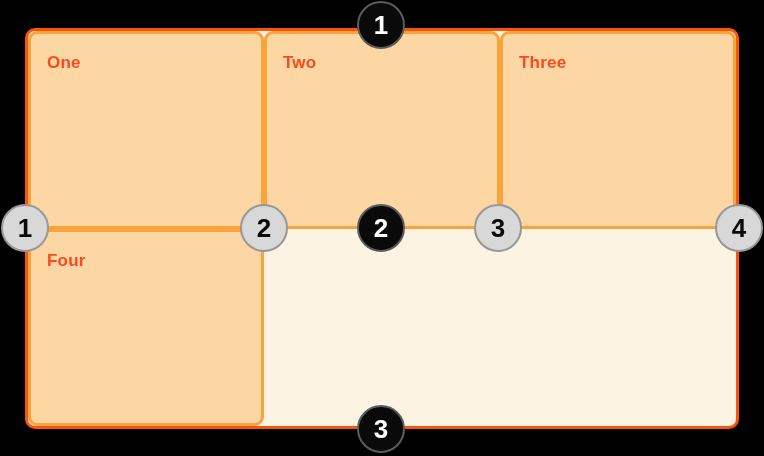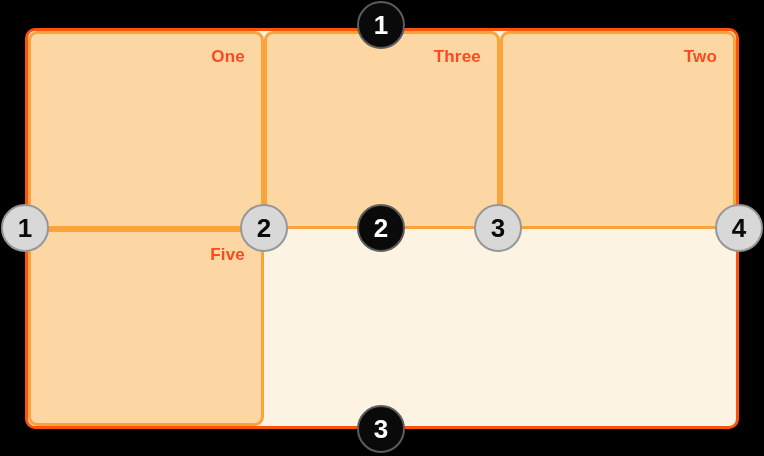--- a/index.html
+++ b/index.html
@@ -41,22 +41,21 @@
     width: 100%;
     height: 100%;
     grid-template-columns: repeat(3, 1fr);
     grid-template-rows: 1fr 1fr;
   }
   .cell {
     box-sizing: border-box;
     background: var(--cell-bg);
     border: 3px solid var(--cell-border);
     border-radius: 9px;
-    padding: 13px 16px;
-    text-align: right;
+    padding: 19px 16px;
   }
   .cell.empty { background: transparent; border: none; }
   .cell-label {
     color: var(--label);
     font-size: 17px;
     font-weight: bold;
     letter-spacing: 0.2px;
   }
   .badge {
     position: absolute;
@@ -95,27 +94,27 @@
 <body>
 
 <div class="canvas">
 
   <div class="grid-container">
     <div class="grid">
       <div class="cell">
         <span class="cell-label">One</span>
       </div>
       <div class="cell">
+        <span class="cell-label">Two</span>
+      </div>
+      <div class="cell">
         <span class="cell-label">Three</span>
       </div>
       <div class="cell">
-        <span class="cell-label">Two</span>
-      </div>
-      <div class="cell">
-        <span class="cell-label">Five</span>
+        <span class="cell-label">Four</span>
       </div>
       <div class="cell empty"></div>
     </div>
   </div>
 
   <div class="badge row-line rl1">1</div>
   <div class="badge row-line rl2">2</div>
   <div class="badge row-line rl3">3</div>
 
   <div class="badge col-line cl1">1</div>

